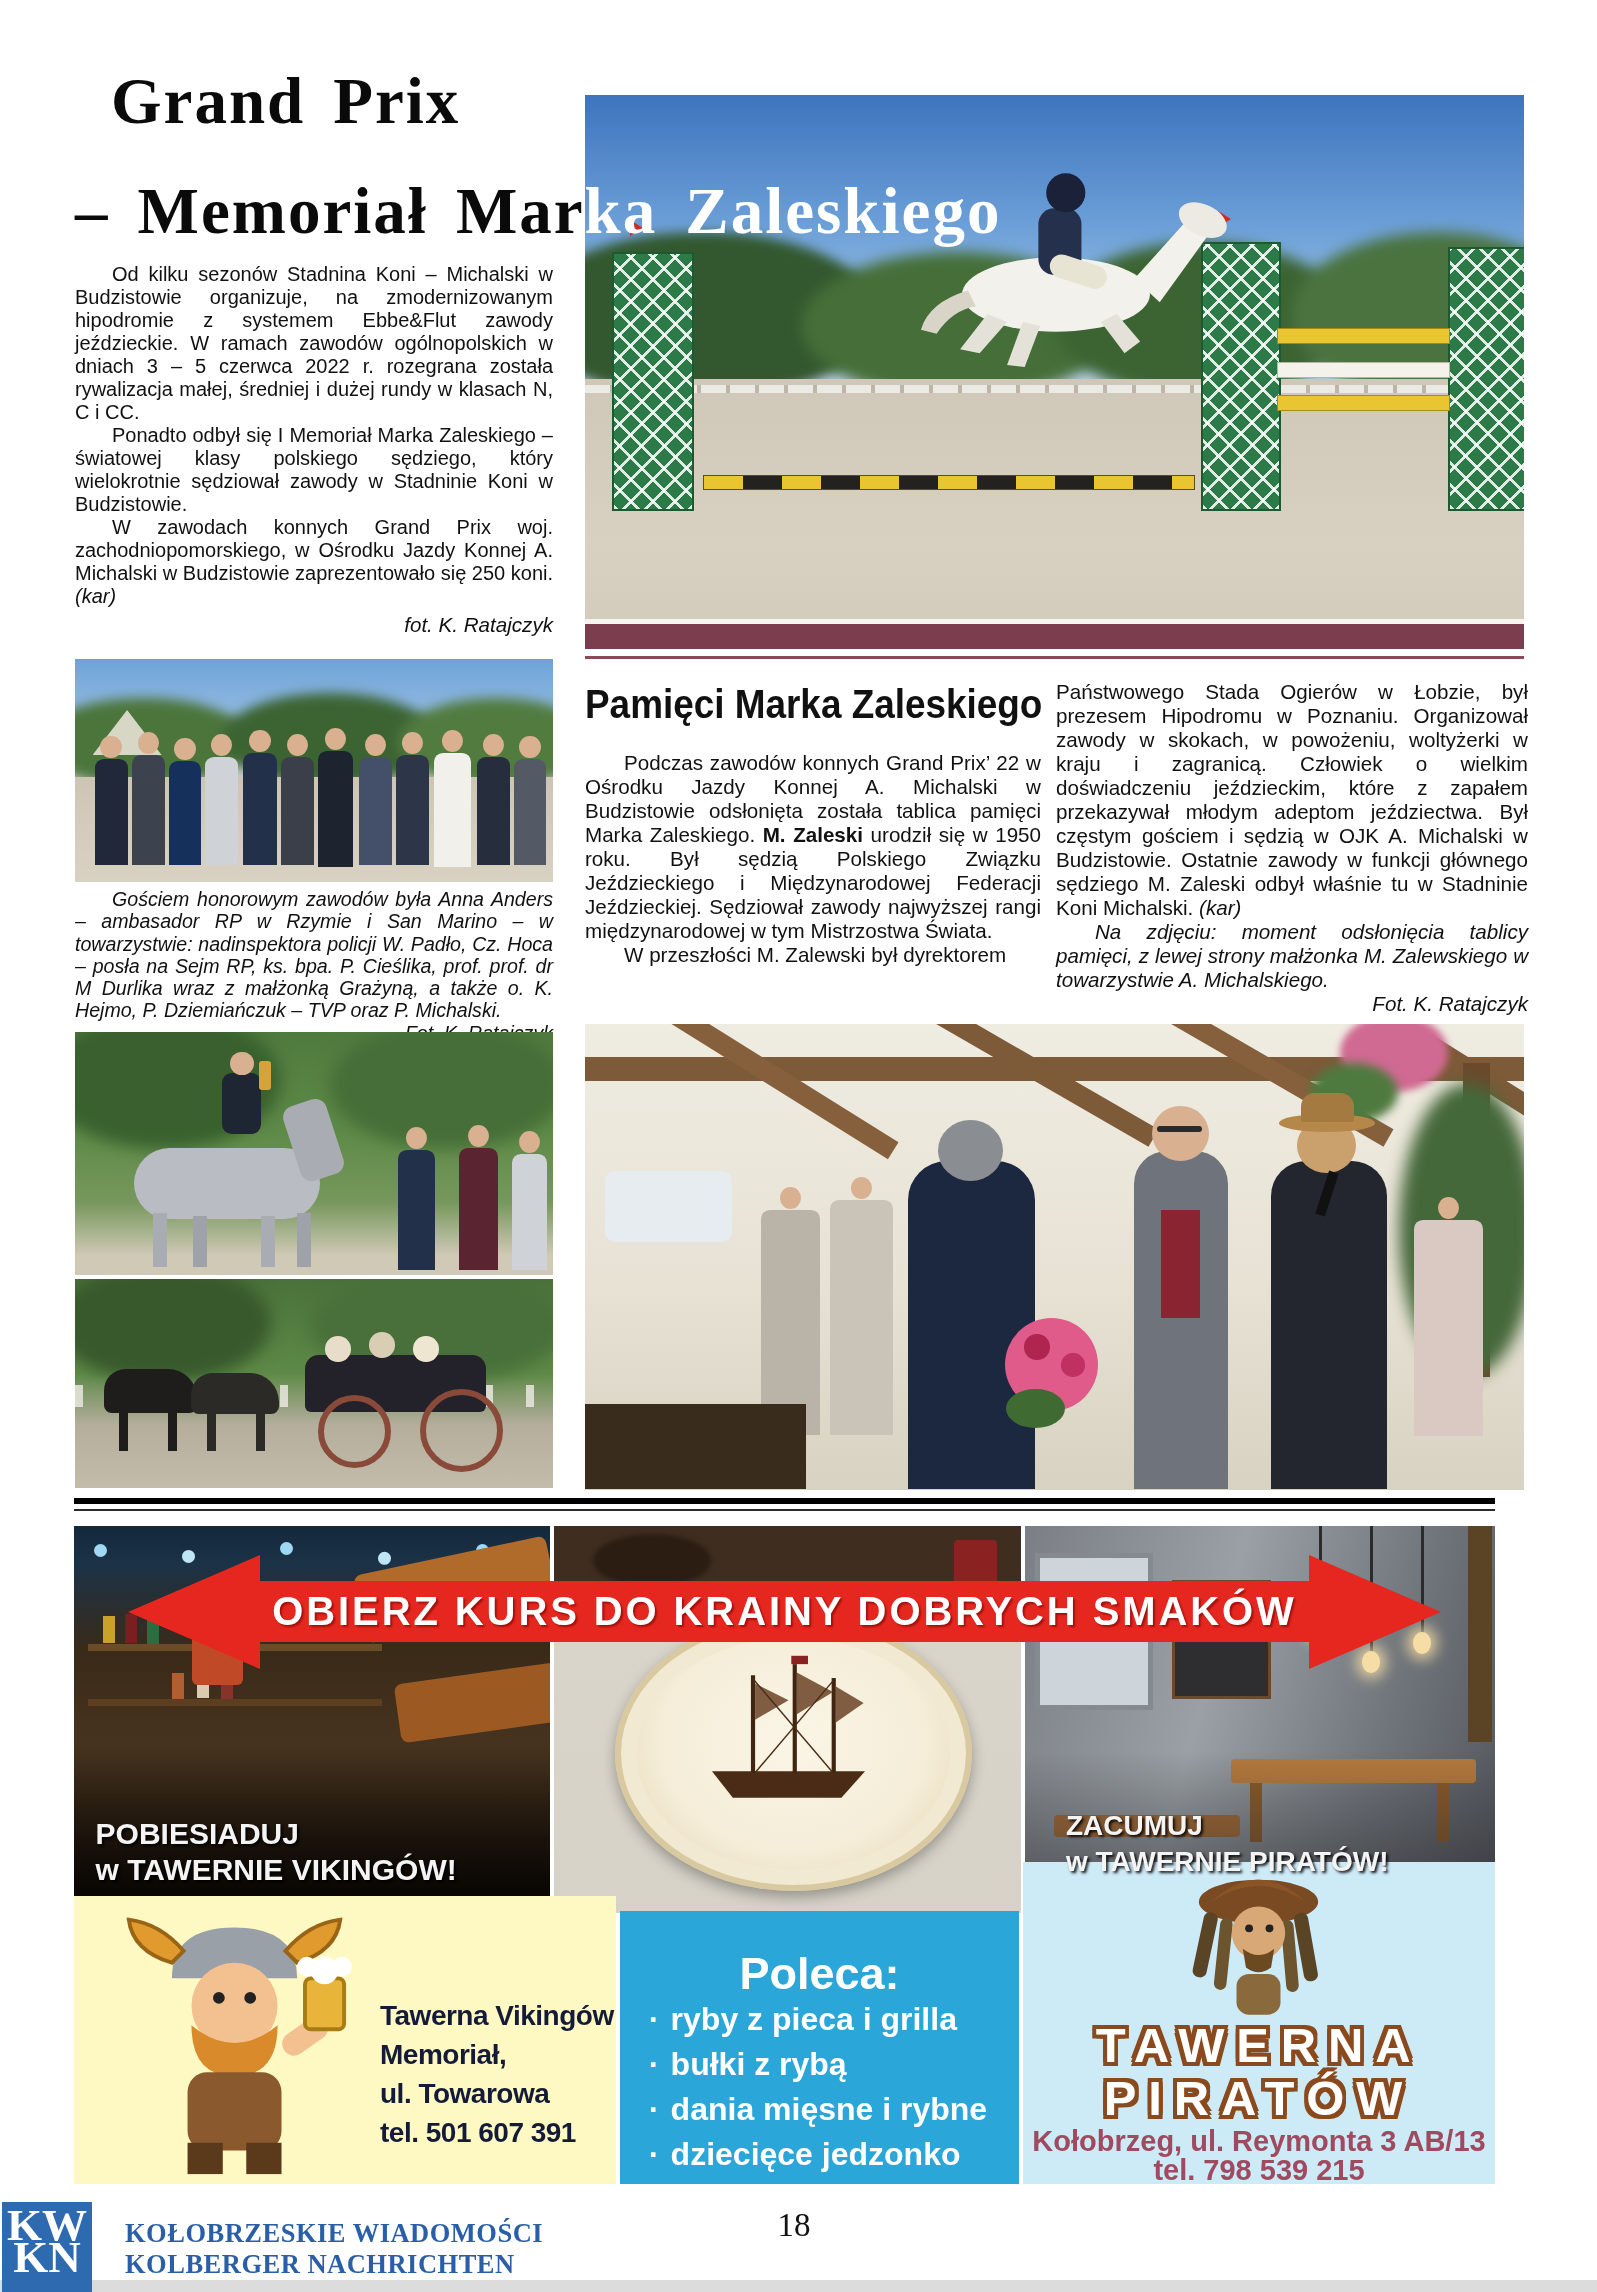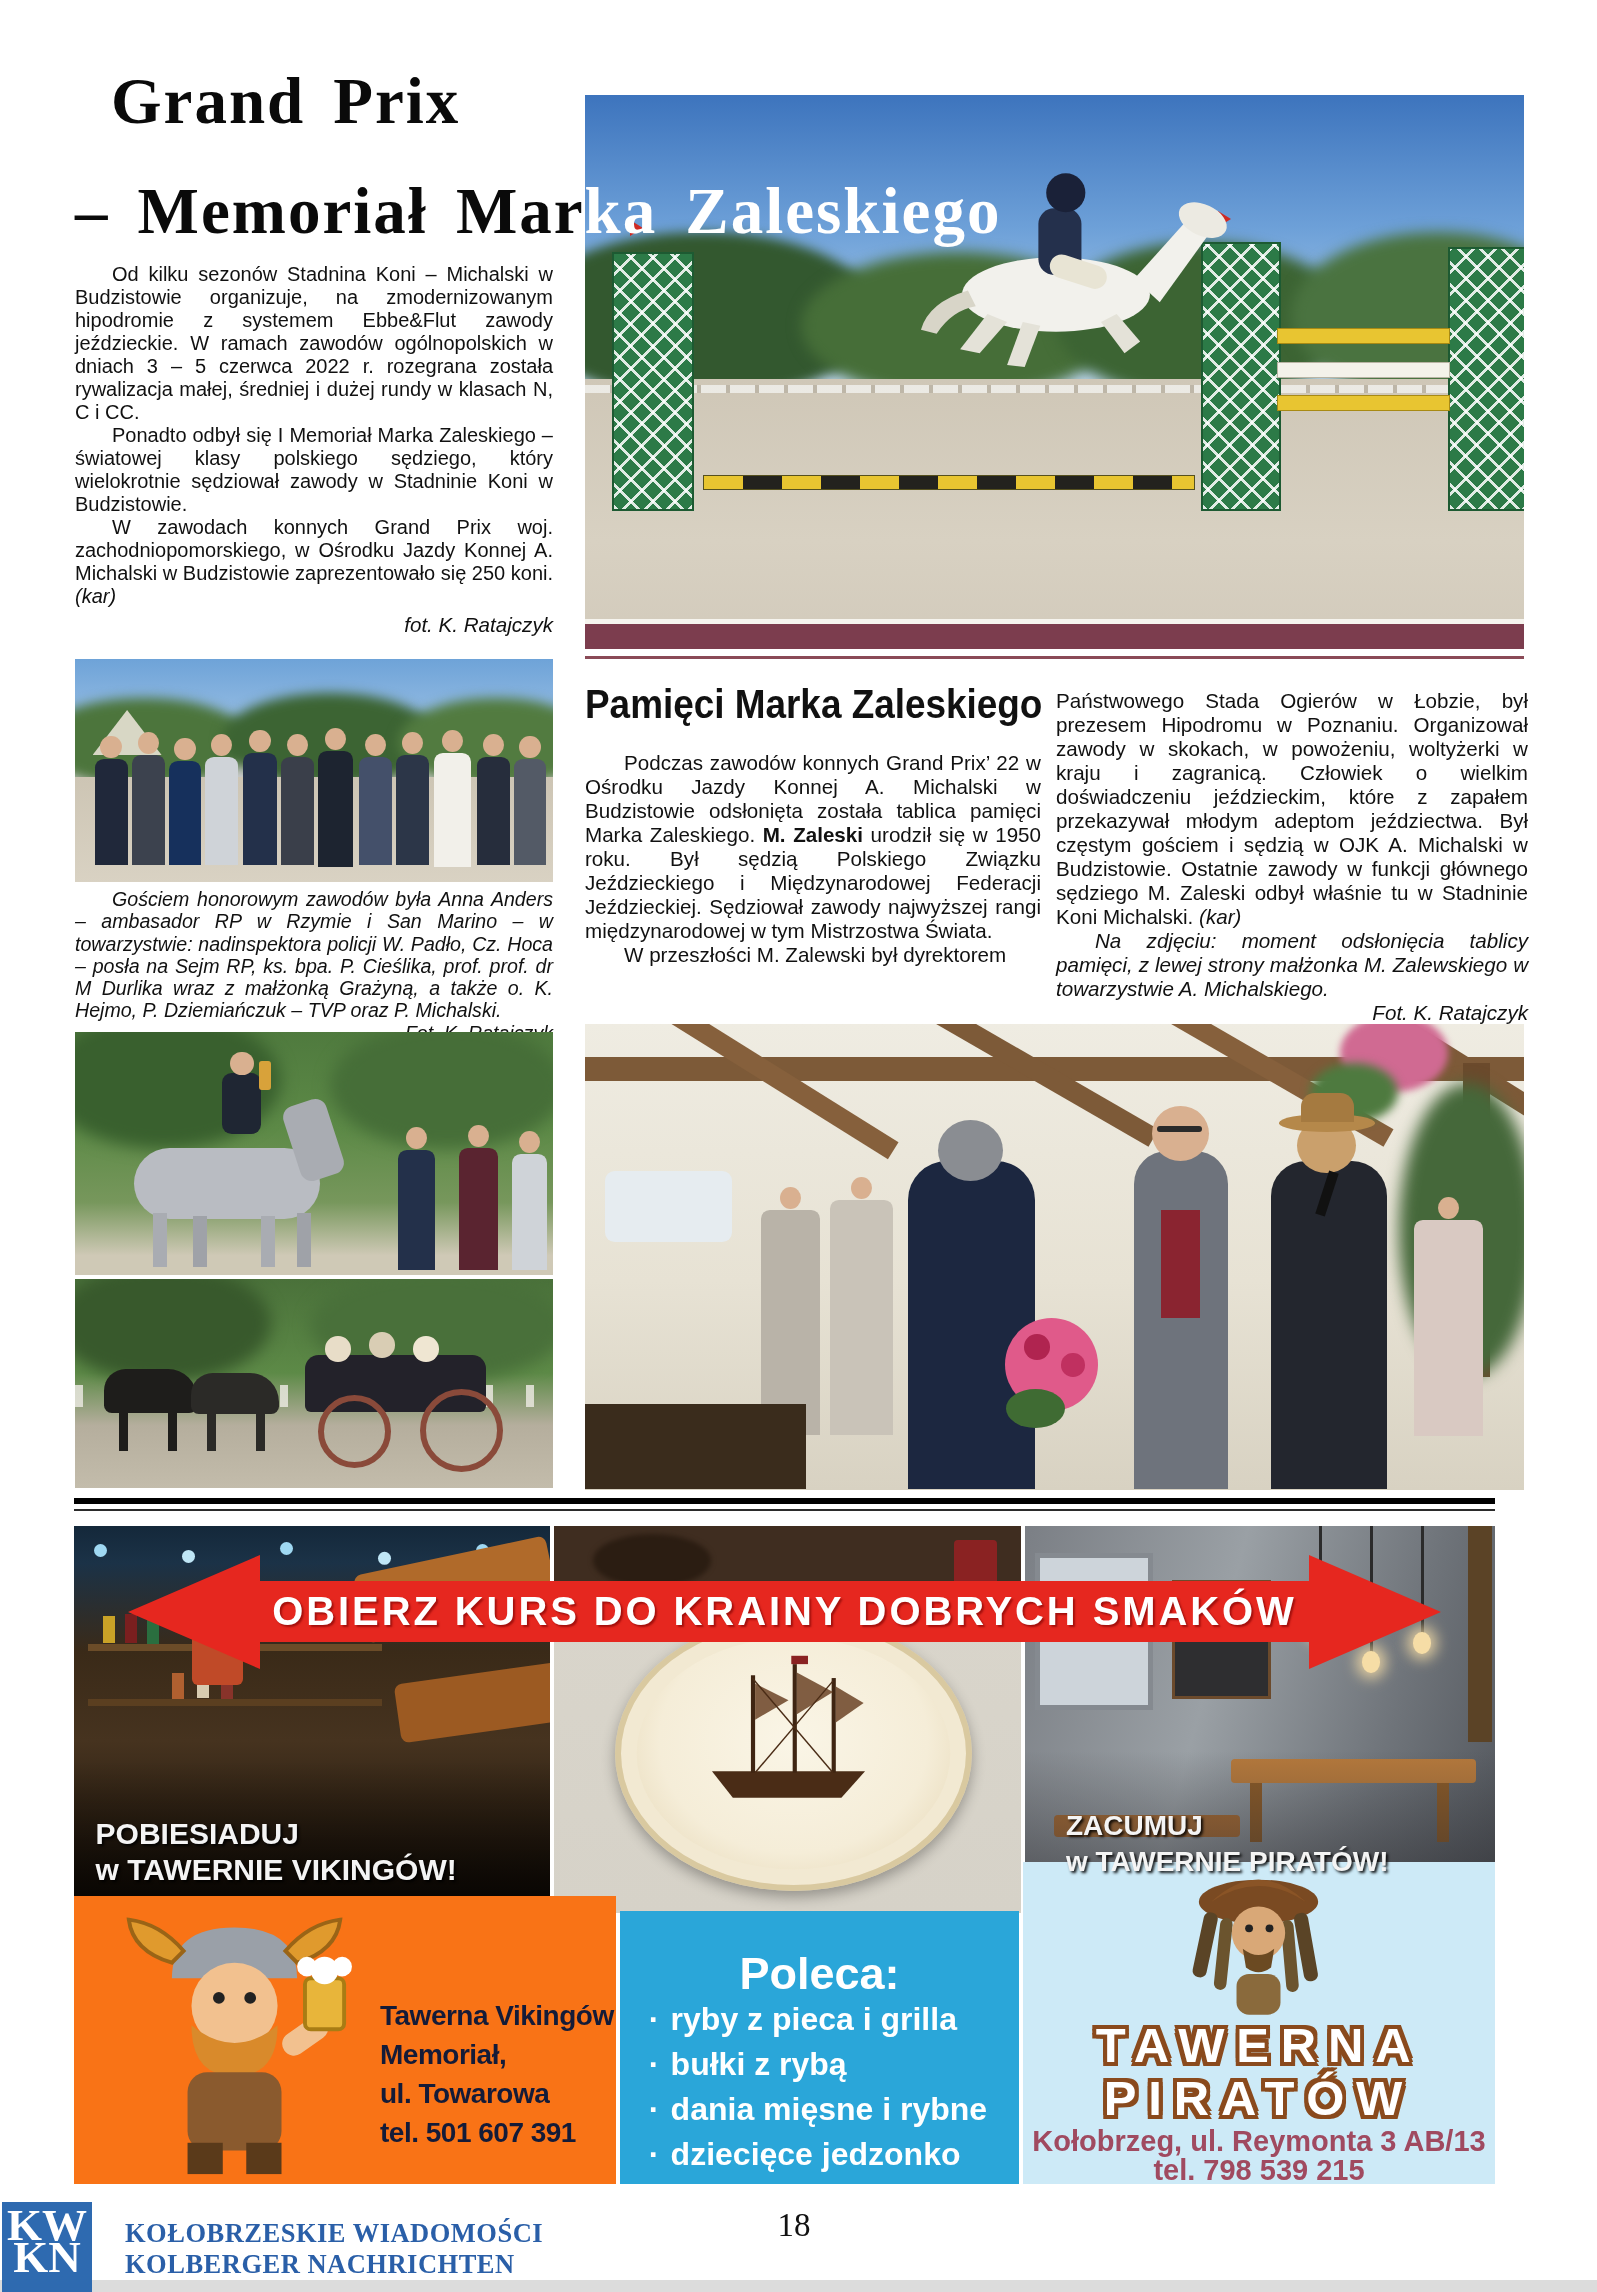--- a/index.html
+++ b/index.html
@@ -158,21 +158,21 @@
     <div class="credit" style="font-size:19.6px;">Fot. K. Ratajczyk</div>
   </div>
 
   <div class="memorial-head" style="left:585px;top:683px;">
     <span>Pamięci Marka Zaleskiego</span>
   </div>
   <div class="colM" style="left:585px;top:751px;width:456px;">
     <p><span>Podczas zawodów konnych Grand Prix’ 22 w Ośrodku Jazdy Konnej A. Michalski w Budzistowie odsłonięta została tablica pamięci Marka Zaleskiego. </span><b class="inlinebold">M. Zaleski</b><span> urodził się w 1950 roku. Był sędzią Polskiego Związku Jeździeckiego i Międzynarodowej Federacji Jeździeckiej. Sędziował zawody najwyższej rangi międzynarodowej w tym Mistrzostwa Świata.</span></p>
     <p>W przeszłości M. Zalewski był dyrektorem</p>
   </div>
-  <div class="colM" style="left:1056px;top:680px;width:472px;margin-top:9px;">
+  <div class="colM" style="left:1056px;top:680px;width:472px;">
     <p class="noindent"><span>Państwowego Stada Ogierów w Łobzie, był prezesem Hipodromu w Poznaniu. Organizował zawody w skokach, w powożeniu, woltyżerki w kraju i zagranicą. Człowiek o wielkim doświadczeniu jeździeckim, które z zapałem przekazywał młodym adeptom jeździectwa. Był częstym gościem i sędzią w OJK A. Michalski w Budzistowie. Ostatnie zawody w funkcji głównego sędziego M. Zaleski odbył właśnie tu w Stadninie Koni Michalski. </span><span class="kar">(kar)</span></p>
     <p class="kar">Na zdjęciu: moment odsłonięcia tablicy pamięci, z lewej strony małżonka M. Zalewskiego w towarzystwie A. Michalskiego.</p>
     <div class="credit">Fot. K. Ratajczyk</div>
   </div>
 
   <div class="photo" style="left:75px;top:1032px;width:478px;height:243px;">
     <div style="left:0;top:0;width:478px;height:243px;background:linear-gradient(180deg,#4f7a3e 0%,#5d8a47 40%,#77975c 70%,#cfc9b6 92%);"></div>
     <div class="blob" style="left:-29px;top:-19.6px;width:235px;height:137px;background:#39602e;filter:blur(7.8px);"></div>
     <div class="blob" style="left:255px;top:-9.8px;width:235px;height:127px;background:#466e38;filter:blur(7.8px);"></div>
     <div style="left:59px;top:116px;width:186px;height:71px;border-radius:39px;background:#b9bcc2;"></div>
@@ -315,21 +315,21 @@
 
     <div class="ad-overlay" style="left:21.6px;top:290px;font-size:30px;">
       <div>POBIESIADUJ</div>
       <div>w TAWERNIE VIKINGÓW!</div>
     </div>
     <div class="ad-overlay" style="left:992px;top:282px;font-size:28px;">
       <div>ZACUMUJ</div>
       <div>w TAWERNIE PIRATÓW!</div>
     </div>
 
-    <div class="panel" style="left:0;top:370px;width:542px;height:288px;background:#f97316;">
+    <div class="panel" style="left:0;top:370px;width:542px;height:288px;background:#fef9c3;">
       <svg width="245" height="274" viewBox="0 0 125 140" style="position:absolute;left:39px;top:7.8px;">
         <path d="M30,38 Q30,12 62,12 Q94,12 94,38 L30,38 Z" fill="#9aa0a8"></path>
         <path d="M30,30 Q10,24 8,8 Q24,10 36,24 Z" fill="#e09a2d" stroke="#9a6416" stroke-width="2"></path>
         <path d="M94,30 Q114,24 116,8 Q100,10 88,24 Z" fill="#e09a2d" stroke="#9a6416" stroke-width="2"></path>
         <circle cx="62" cy="52" r="22" fill="#f2c18f"></circle>
         <circle cx="54" cy="48" r="3" fill="#222"></circle>
         <circle cx="70" cy="48" r="3" fill="#222"></circle>
         <path d="M40,62 Q62,80 84,62 Q84,88 62,88 Q40,88 40,62 Z" fill="#d98a2b"></path>
         <rect x="38" y="86" width="48" height="40" rx="10" fill="#8a5a2e"></rect>
         <rect x="84" y="70" width="26" height="12" rx="6" fill="#f2c18f" transform="rotate(-35 84 70)"></rect>

